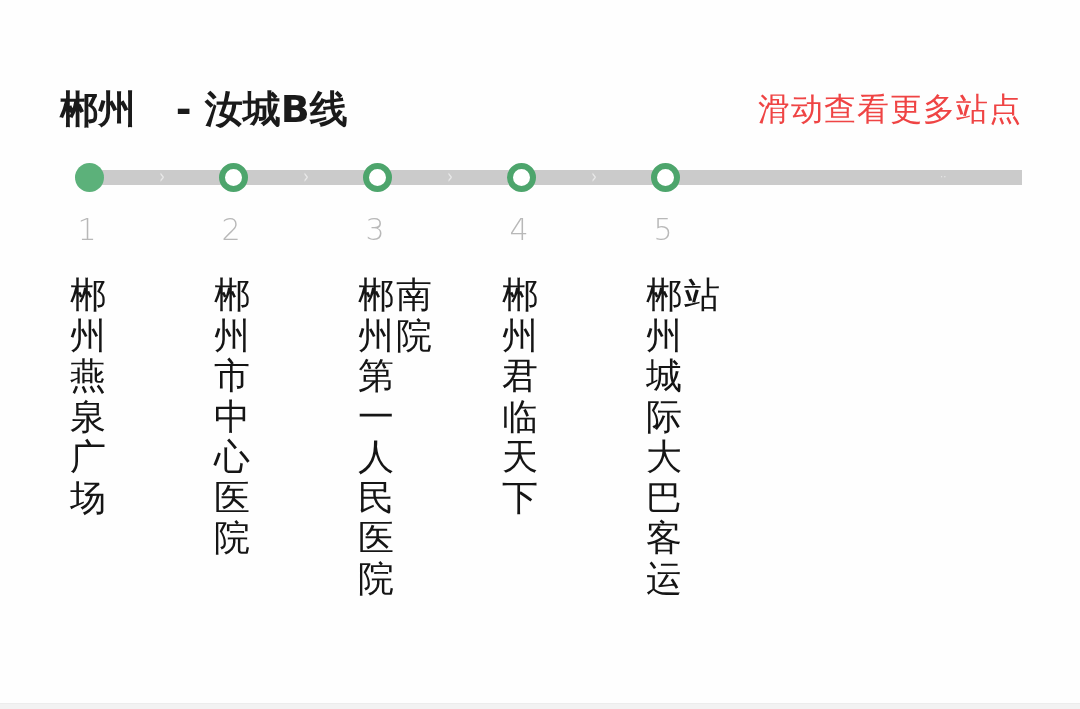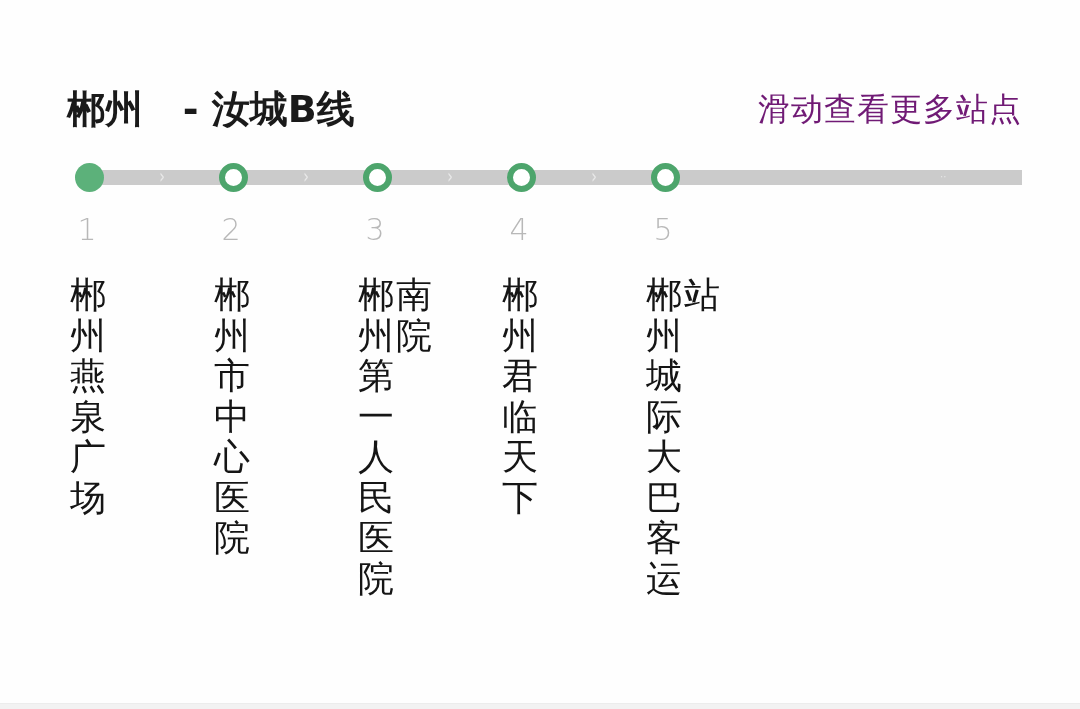--- a/index.html
+++ b/index.html
@@ -18,25 +18,24 @@
     position: absolute; left: 0; top: 703px;
     width: 1080px; height: 6px;
     background: #f2f2f2;
     border-top: 1px solid #ececec;
   }
   .line-title {
     position: absolute; left: 60px; top: 84px;
     font-size: 38px; font-weight: bold; color: #1a1a1a;
     white-space: pre;
     letter-spacing: 0px;
-    margin-left: 7px;
   }
   .scroll-hint {
     position: absolute; right: 58px; top: 88px;
-    font-size: 32px; color: #701a75;
+    font-size: 32px; color: #ef4444;
     letter-spacing: 1px;
   }
   .track {
     position: absolute; left: 88px; top: 170px;
     width: 934px; height: 15px;
     background: #cbcbcb;
   }
   .track-end-mark {
     position: absolute; left: 940px; top: 174px;
     width: 18px; height: 6px;

